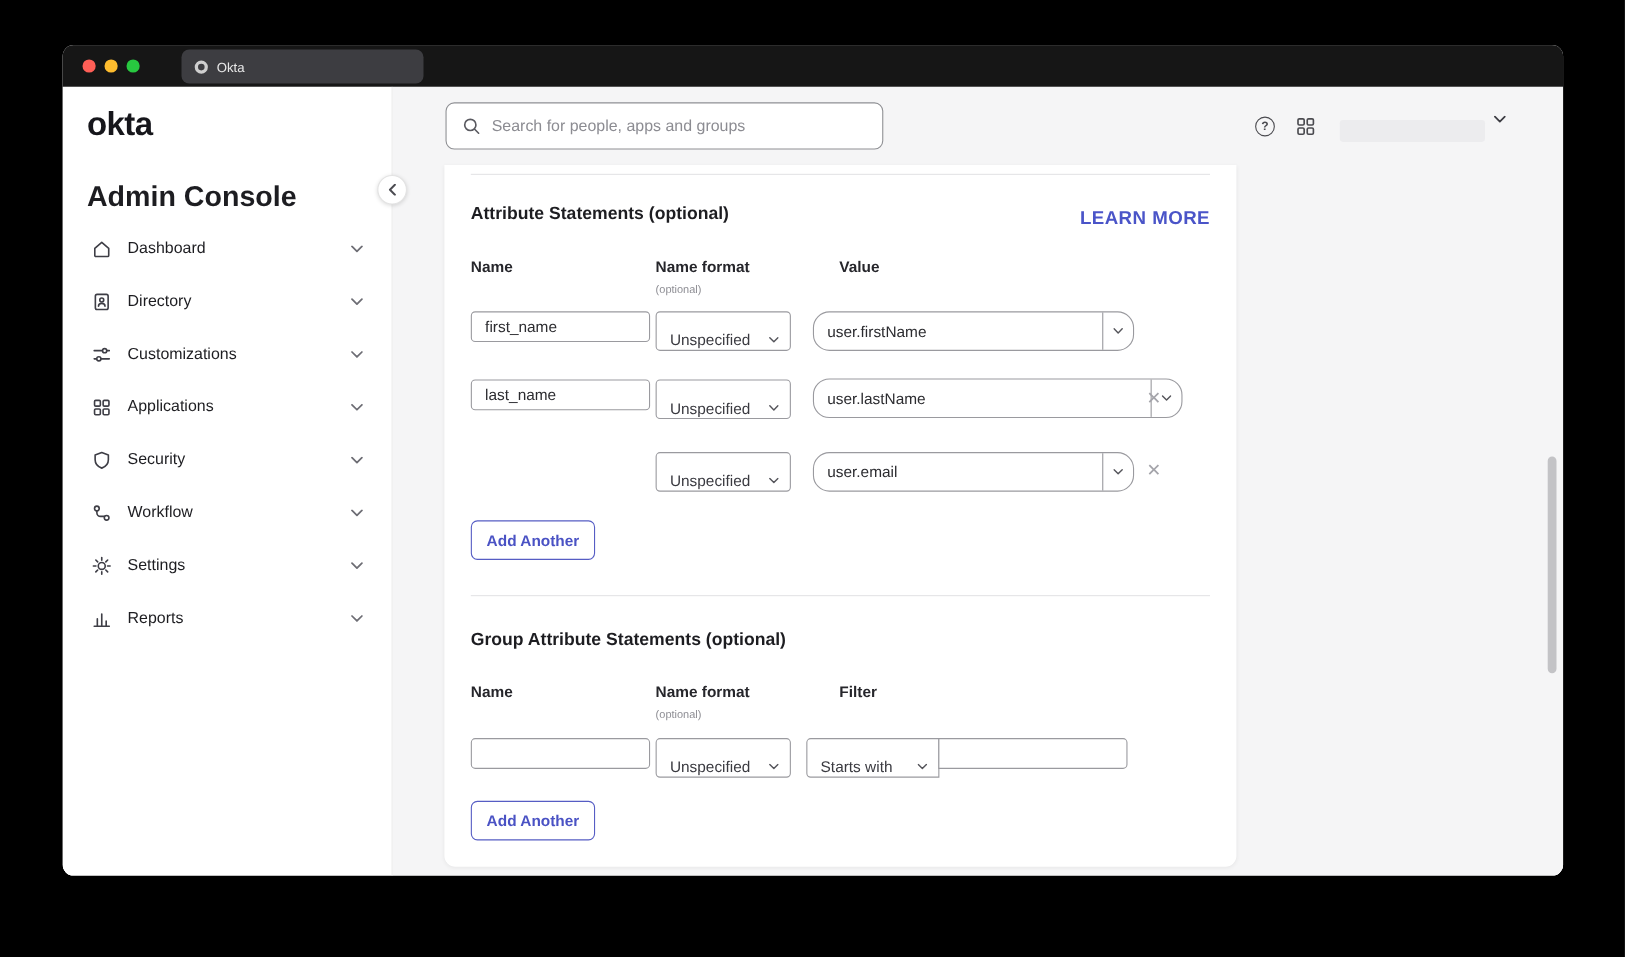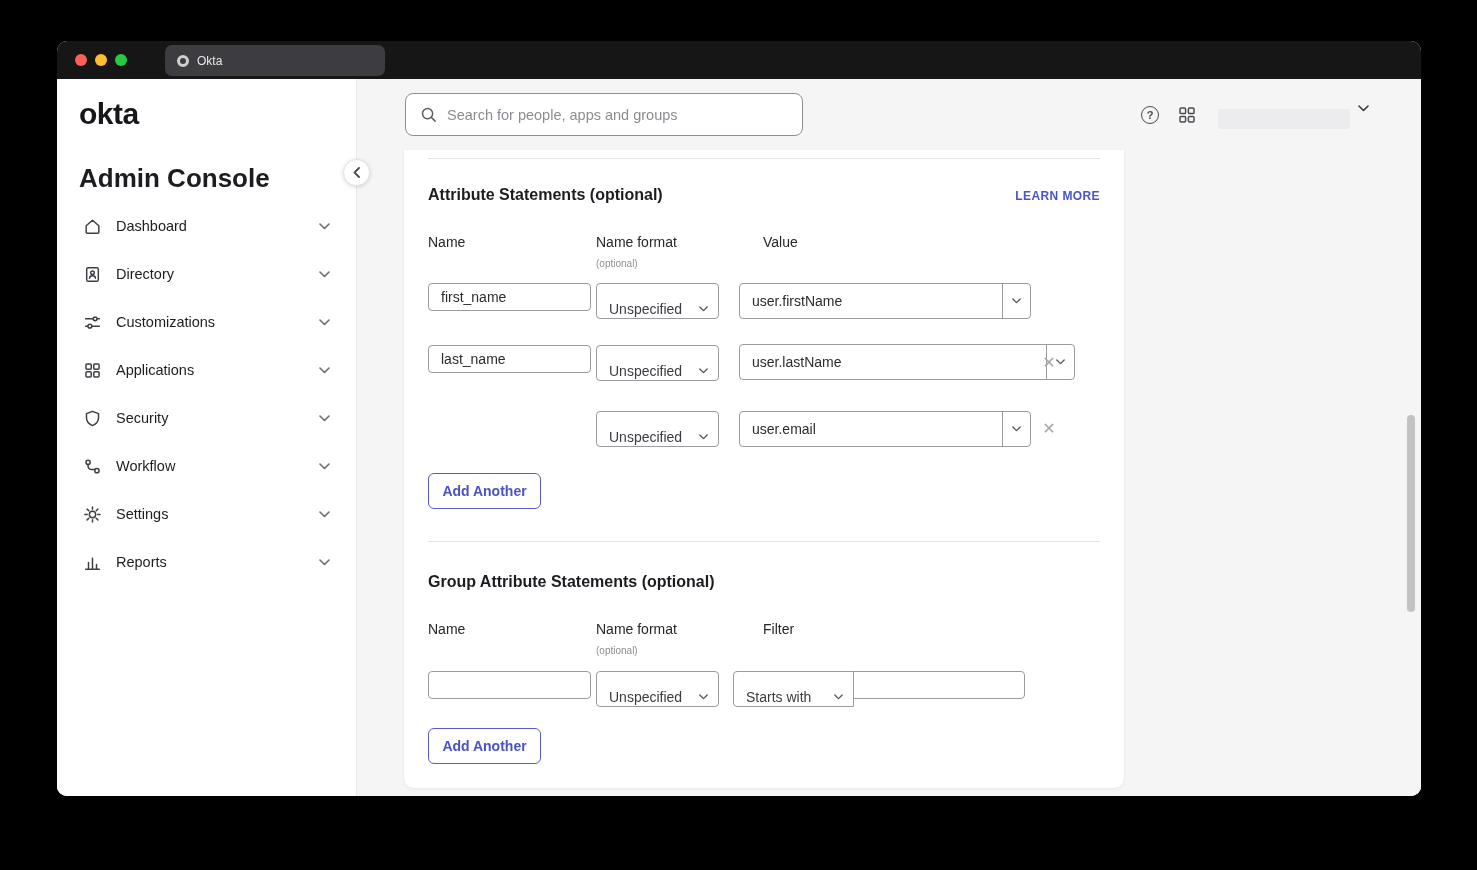--- a/index.html
+++ b/index.html
@@ -40,29 +40,29 @@
   .apps-btn { position:absolute; left:820px; top:26px; width:20px; height:20px; cursor:pointer; }
   .apps-btn svg { width:20px; height:20px; stroke:#4b4b50; stroke-width:1.5; fill:none; }
   .user-menu { position:absolute; left:861px; top:24px; display:flex; align-items:flex-start; cursor:pointer; }
   .redacted { width:132px; height:20px; margin-top:6px; background:#ececee; border-radius:3px; }
   .user-menu .chev { margin-left:8px; margin-top:2px; stroke:#3c3c42; }
 
   
   .card { position:absolute; left:47px; top:71px; width:720px; height:638px; background:#fff; border-radius:0 0 10px 10px; box-shadow:0 1px 4px rgba(0,0,0,.06); }
   .card .top-divider { position:absolute; left:24px; top:8px; width:672px; height:1px; background:#e4e4e6; }
   .section-title { position:absolute; left:24px; font-size:16px; font-weight:700; color:#1d1d21; }
-  .learn-more { position:absolute; right:24px; top:39px; font-size:12px; font-weight:700; letter-spacing:0.4px; color:#4a54c8; cursor:pointer; text-decoration:none; }
-  .col-head { position:absolute; font-size:14px; font-weight:400; color:#26262b; }
+  .learn-more { position:absolute; right:24px; top:39px; font-size:17px; font-weight:700; letter-spacing:0.4px; color:#4a54c8; cursor:pointer; text-decoration:none; }
+  .col-head { position:absolute; font-size:14px; font-weight:700; color:#26262b; }
   .col-note { position:absolute; font-size:10px; color:#8e8e94; }
 
   .txt-input { position:absolute; height:28px; background:#fff; border:1px solid #9a9a9f; border-radius:4px; padding:0 12px; font-size:14px; color:#2c2c30; outline:none; font-family:"Liberation Sans", sans-serif; }
   .select { position:absolute; height:36px; background:#fff; border:1px solid #9a9a9f; border-radius:4px; display:flex; align-items:center; padding:15px 10px 0 12px; font-size:14px; color:#3a3a40; cursor:pointer; }
   .select .sel-label { flex:1; white-space:nowrap; overflow:hidden; }
   .select .chev { width:9px; height:6px; stroke:#55555b; margin-left:8px; flex:0 0 9px; }
-  .combo { position:absolute; height:36px; background:#fff; border:1px solid #9a9a9f; border-radius:4px; display:flex; align-items:stretch; }
+  .combo { position:absolute; height:36px; background:#fff; border:1px solid #9a9a9f; border-radius:15px; display:flex; align-items:stretch; }
   .combo input { border:none; outline:none; flex:1; padding:0 12px; font-size:14px; color:#2c2c30; background:transparent; font-family:"Liberation Sans", sans-serif; }
   .combo .combo-arrow { width:28px; border-left:1px solid #9a9a9f; display:flex; align-items:center; justify-content:center; cursor:pointer; }
   .combo .chev { width:9px; height:6px; stroke:#55555b; }
   .remove-x { position:absolute; width:18px; height:18px; color:#a4a4aa; font-size:16px; line-height:18px; text-align:center; cursor:pointer; }
   .add-btn { position:absolute; left:24px; width:113px; height:36px; background:#fff; border:1px solid #565dc4; border-radius:6px; color:#4a52c4; font-size:14px; font-weight:700; cursor:pointer; font-family:"Liberation Sans", sans-serif; }
   .mid-divider { position:absolute; left:24px; top:391px; width:672px; height:1px; background:#e4e4e6; }
 
   .scrollbar-thumb { position:absolute; left:1050px; top:336px; width:8px; height:197px; background:#c3c3c6; border-radius:4px; cursor:pointer; }
 </style>
 </head>

